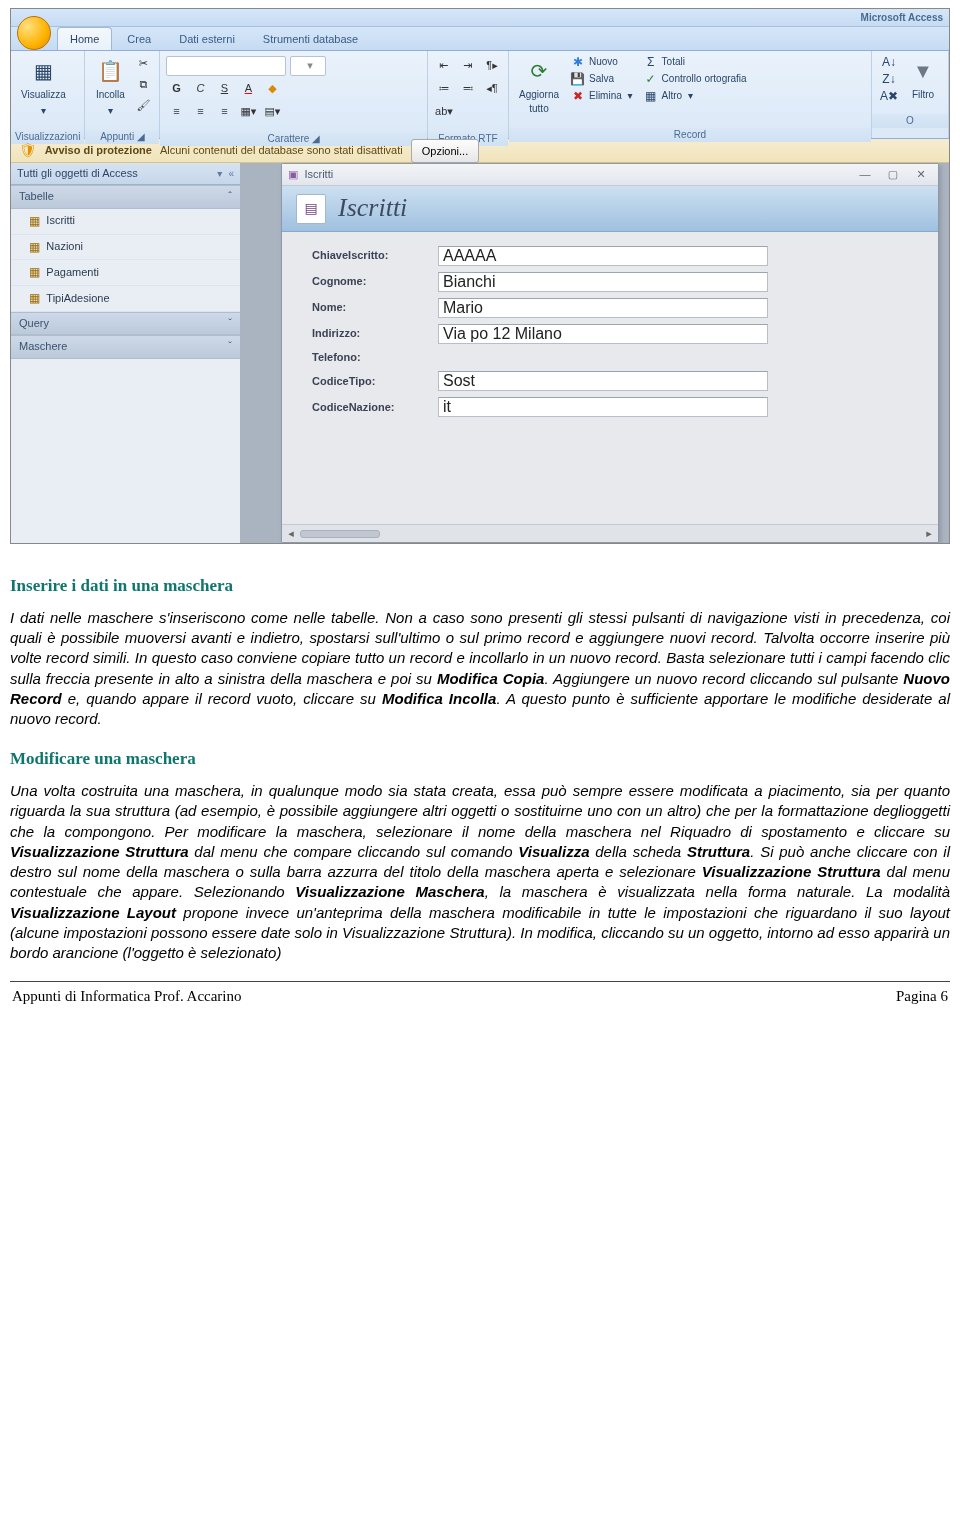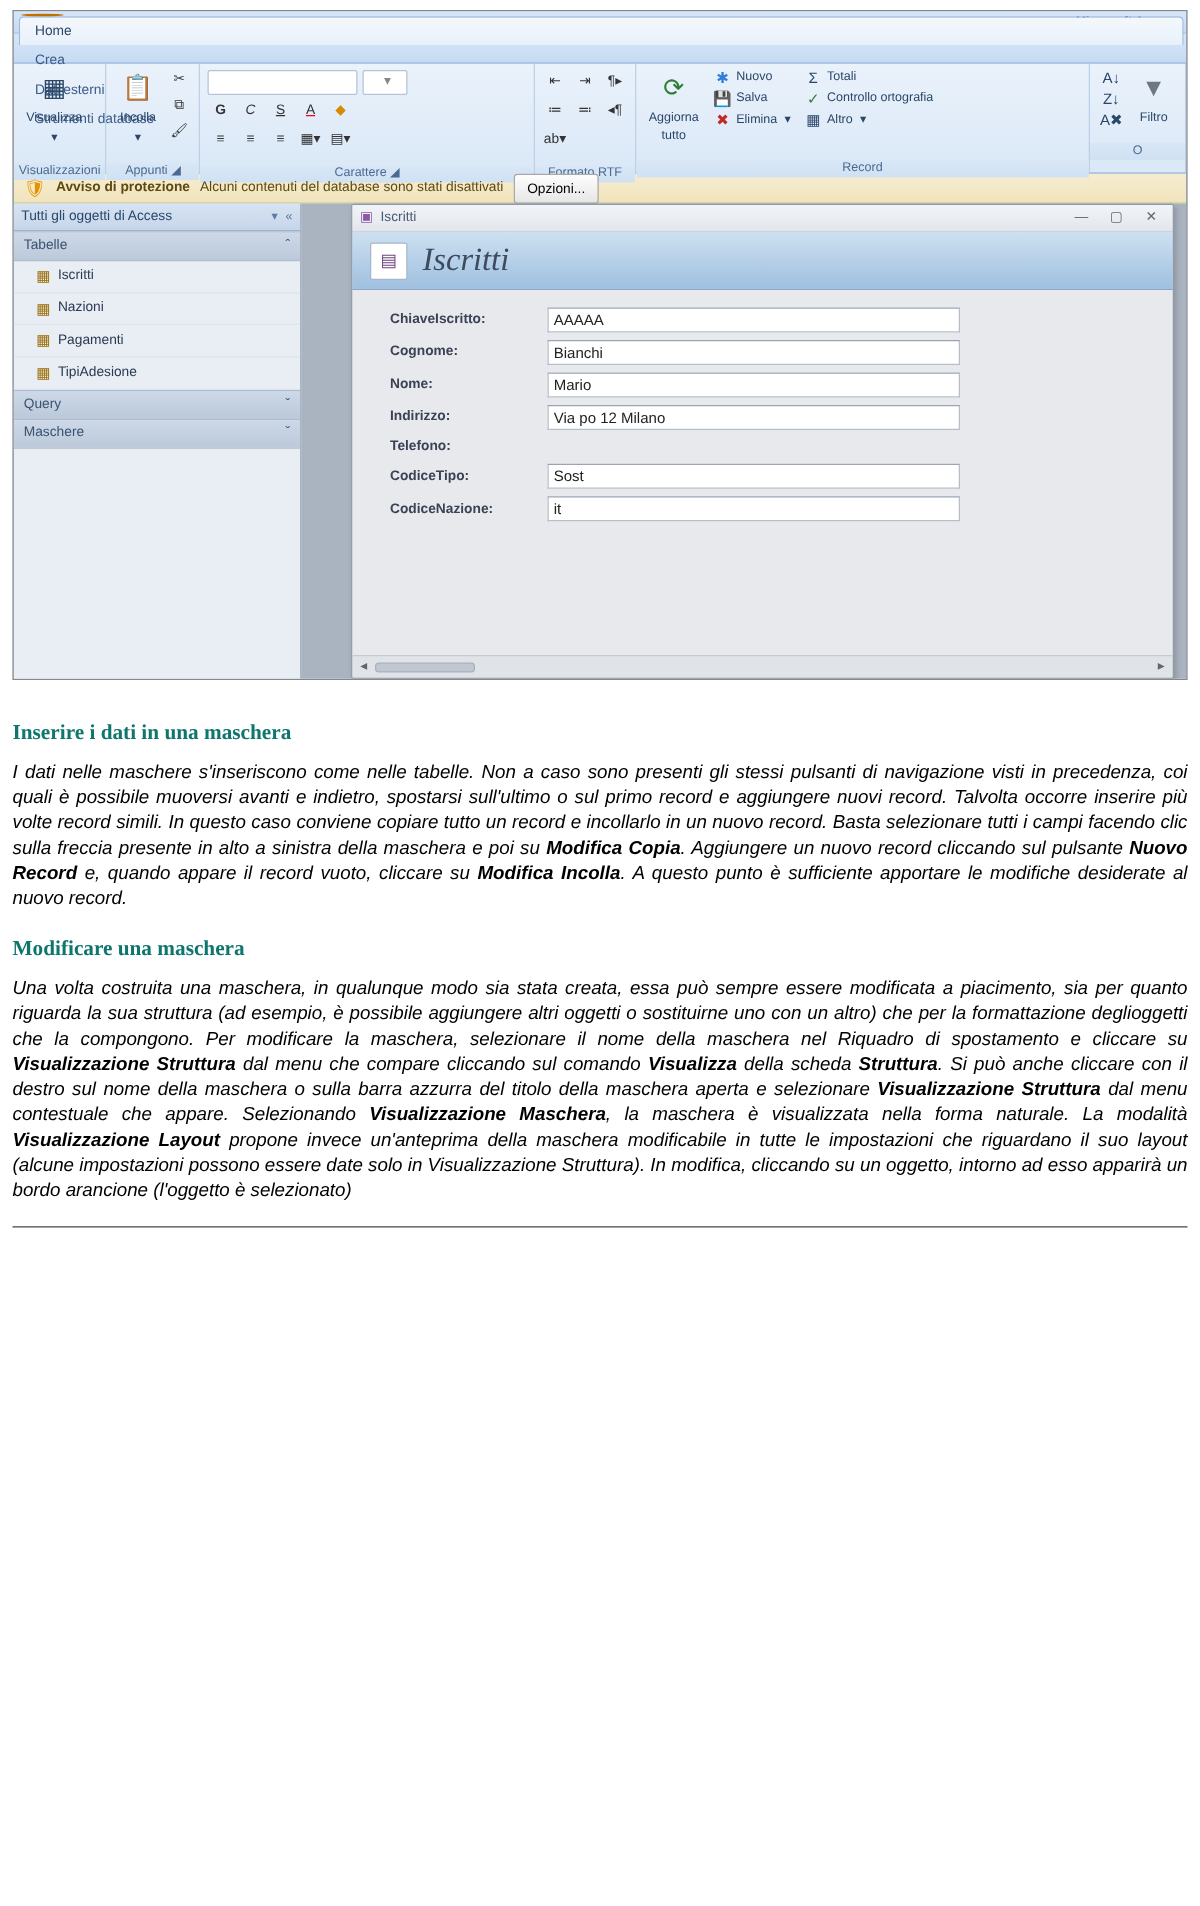--- a/index.html
+++ b/index.html
@@ -32,23 +32,23 @@
     padding: 0 6px;
     color: #3a5b85;
     font-size: 10px;
   }
   .title-row .spacer { flex: 1; }
   .branding { color: #4a6a92; font-weight: 600; }
   .tabs-row {
     background: linear-gradient(#d5e6f9,#c6dbf2);
     height: 24px;
     display: flex;
+    align-items: flex-end;
     padding-left: 4px;
     border-bottom: 1px solid #8faedc;
-    flex-direction: column;
   }
   .orb {
     width: 34px; height: 34px; border-radius: 50%;
     background: radial-gradient(circle at 30% 30%, #ffe082, #ffb300 60%, #e08900);
     border: 1px solid #c07000;
     margin: -16px 6px 0 2px;
     position: relative; z-index: 2;
   }
   .tab {
     padding: 4px 12px 3px 12px;
@@ -168,21 +168,21 @@
   .form-title{
     font-family: Georgia, "Times New Roman", serif;
     font-style: italic; font-size:26px; color:#3d4b5e;
   }
   .form-body{ flex:1; background:#e7e9ed; padding:14px 14px 4px 30px; overflow:hidden;}
   .form-row{ display:flex; align-items:center; margin-bottom:6px; gap:6px;}
   .form-row label{ width:120px; color:#3a4254; font-weight:bold; font-size:11px;}
   .form-row .field{
     flex:1; max-width:330px;
     border:1px solid #b6bec9; border-top-color:#9aa4b2; background:#fff;
-    padding:2px 4px; font-size:12px; color:#222; height:20px;
+    padding:2px 4px; font-size:16px; color:#222; height:20px;
   }
   .form-scroll{ height:18px; background:#e0e3e8; border-top:1px solid #c3cad5; display:flex; align-items:center; justify-content:center;}
   .thumb{ width:80px; height:8px; background:#c0c7d1; border:1px solid #a8b1bd; border-radius:3px;}
   .sarrow{width:18px;height:18px;display:inline-flex;align-items:center;justify-content:center;color:#666;}
 
   
   h2.section {
     font-family: Liberation Serif, serif;
     color: #0f766e;
     font-weight: bold;
@@ -474,14 +474,18 @@
     <span>I dati nelle maschere s'inseriscono come nelle tabelle. Non a caso sono presenti gli stessi pulsanti di navigazione visti in precedenza, coi quali è possibile muoversi avanti e indietro, spostarsi sull'ultimo o sul primo record e aggiungere nuovi record. Talvolta occorre inserire più volte record simili. In questo caso conviene copiare tutto un record e incollarlo in un nuovo record. Basta selezionare tutti i campi facendo clic sulla freccia presente in alto a sinistra della maschera e poi su </span><span class="bold">Modifica Copia</span><span>. Aggiungere un nuovo record cliccando sul pulsante </span><span class="bold">Nuovo Record</span><span> e, quando appare il record vuoto, cliccare su </span><span class="bold">Modifica Incolla</span><span>. A questo punto è sufficiente apportare le modifiche desiderate al nuovo record.</span>
   </p>
 
   <h2 class="section">Modificare una maschera</h2>
 
   <p class="body">
     <span>Una volta costruita una maschera, in qualunque modo sia stata creata, essa può sempre essere modificata a piacimento, sia per quanto riguarda la sua struttura (ad esempio, è possibile aggiungere altri oggetti o sostituirne uno con un altro) che per la formattazione deglioggetti che la compongono. Per modificare la maschera, selezionare il nome della maschera nel Riquadro di spostamento e cliccare su </span><span class="bold">Visualizzazione Struttura</span><span> dal menu che compare cliccando sul comando </span><span class="bold">Visualizza</span><span> della scheda </span><span class="bold">Struttura</span><span>. Si può anche cliccare con il destro sul nome della maschera o sulla barra azzurra del titolo della maschera aperta e selezionare </span><span class="bold">Visualizzazione Struttura</span><span> dal menu contestuale che appare. Selezionando </span><span class="bold">Visualizzazione Maschera</span><span>, la maschera è visualizzata nella forma naturale. La modalità </span><span class="bold">Visualizzazione Layout</span><span> propone invece un'anteprima della maschera modificabile in tutte le impostazioni che riguardano il suo layout (alcune impostazioni possono essere date solo in Visualizzazione Struttura). In modifica, cliccando su un oggetto, intorno ad esso apparirà un bordo arancione (l'oggetto è selezionato)</span>
   </p>
 
   <hr class="footer-rule">
+  <div class="footer">
+    <span>Appunti di Informatica Prof. Accarino</span>
+    <span>Pagina 6</span>
+  </div>
 
 </div>
 
 </body></html>

